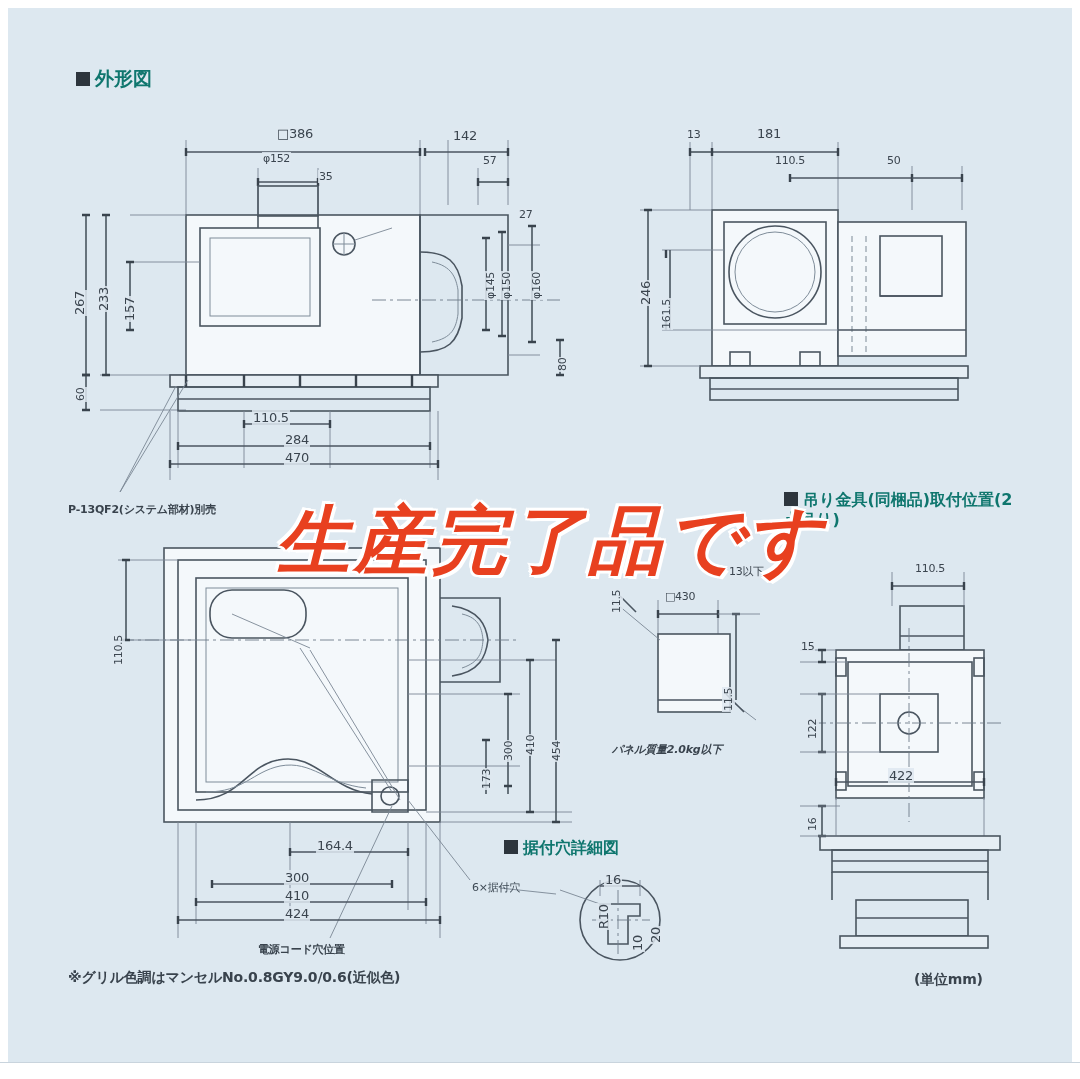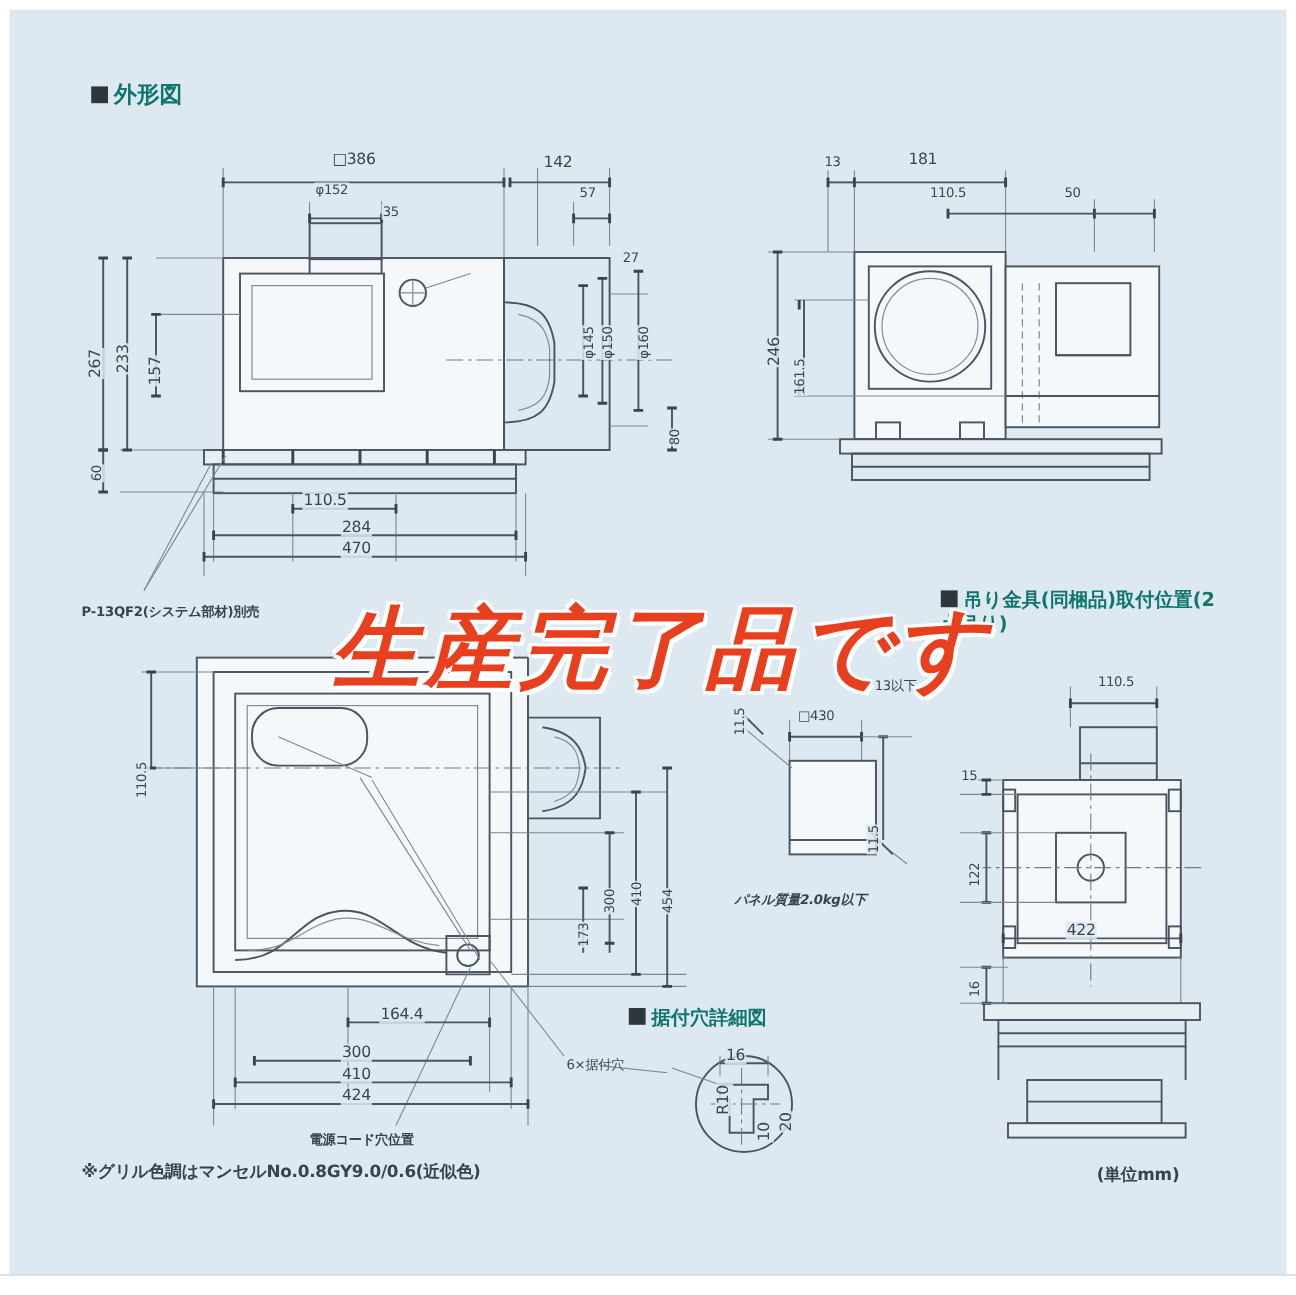--- a/index.html
+++ b/index.html
@@ -356,21 +356,21 @@
       <line class="ext" x1="800" y1="806" x2="840" y2="806"></line>
       <line class="ext" x1="800" y1="836" x2="840" y2="836"></line>
     </g>
 
   </svg>
 
   <div class="hdr" style="left:76px;top:66px;">
     <span class="sq"></span><span>外形図</span>
   </div>
 
-  <div class="hdr small" style="left:524px;top:838px;">
+  <div class="hdr small" style="left:504px;top:838px;">
     <span class="sq"></span><span>据付穴詳細図</span>
   </div>
 
   <div class="hdr small" style="left:784px;top:490px;width:240px;white-space:normal;line-height:1.25;">
     <span class="sq"></span><span>吊り金具(同梱品)取付位置(2点吊り)</span>
   </div>
 
   <div class="dim" style="left:276px;top:126px;">□386</div>
   <div class="dim s" style="left:262px;top:152px;">φ152</div>
   <div class="dim s" style="left:318px;top:170px;">35</div>

